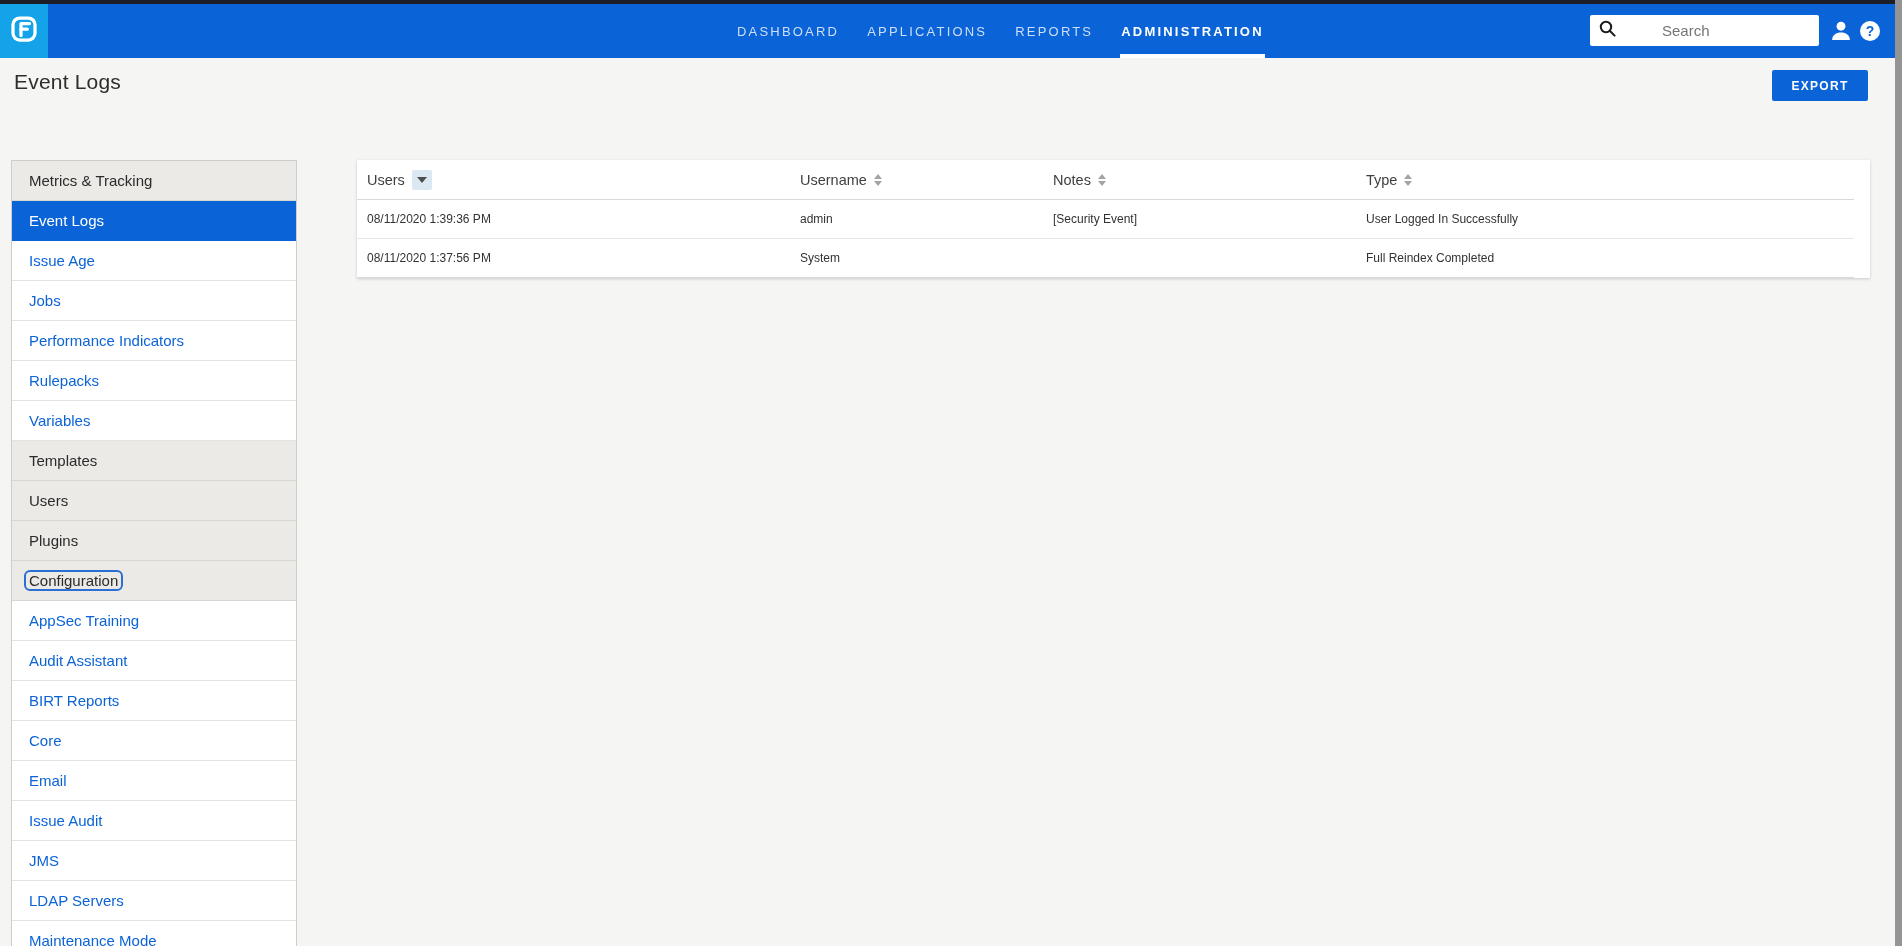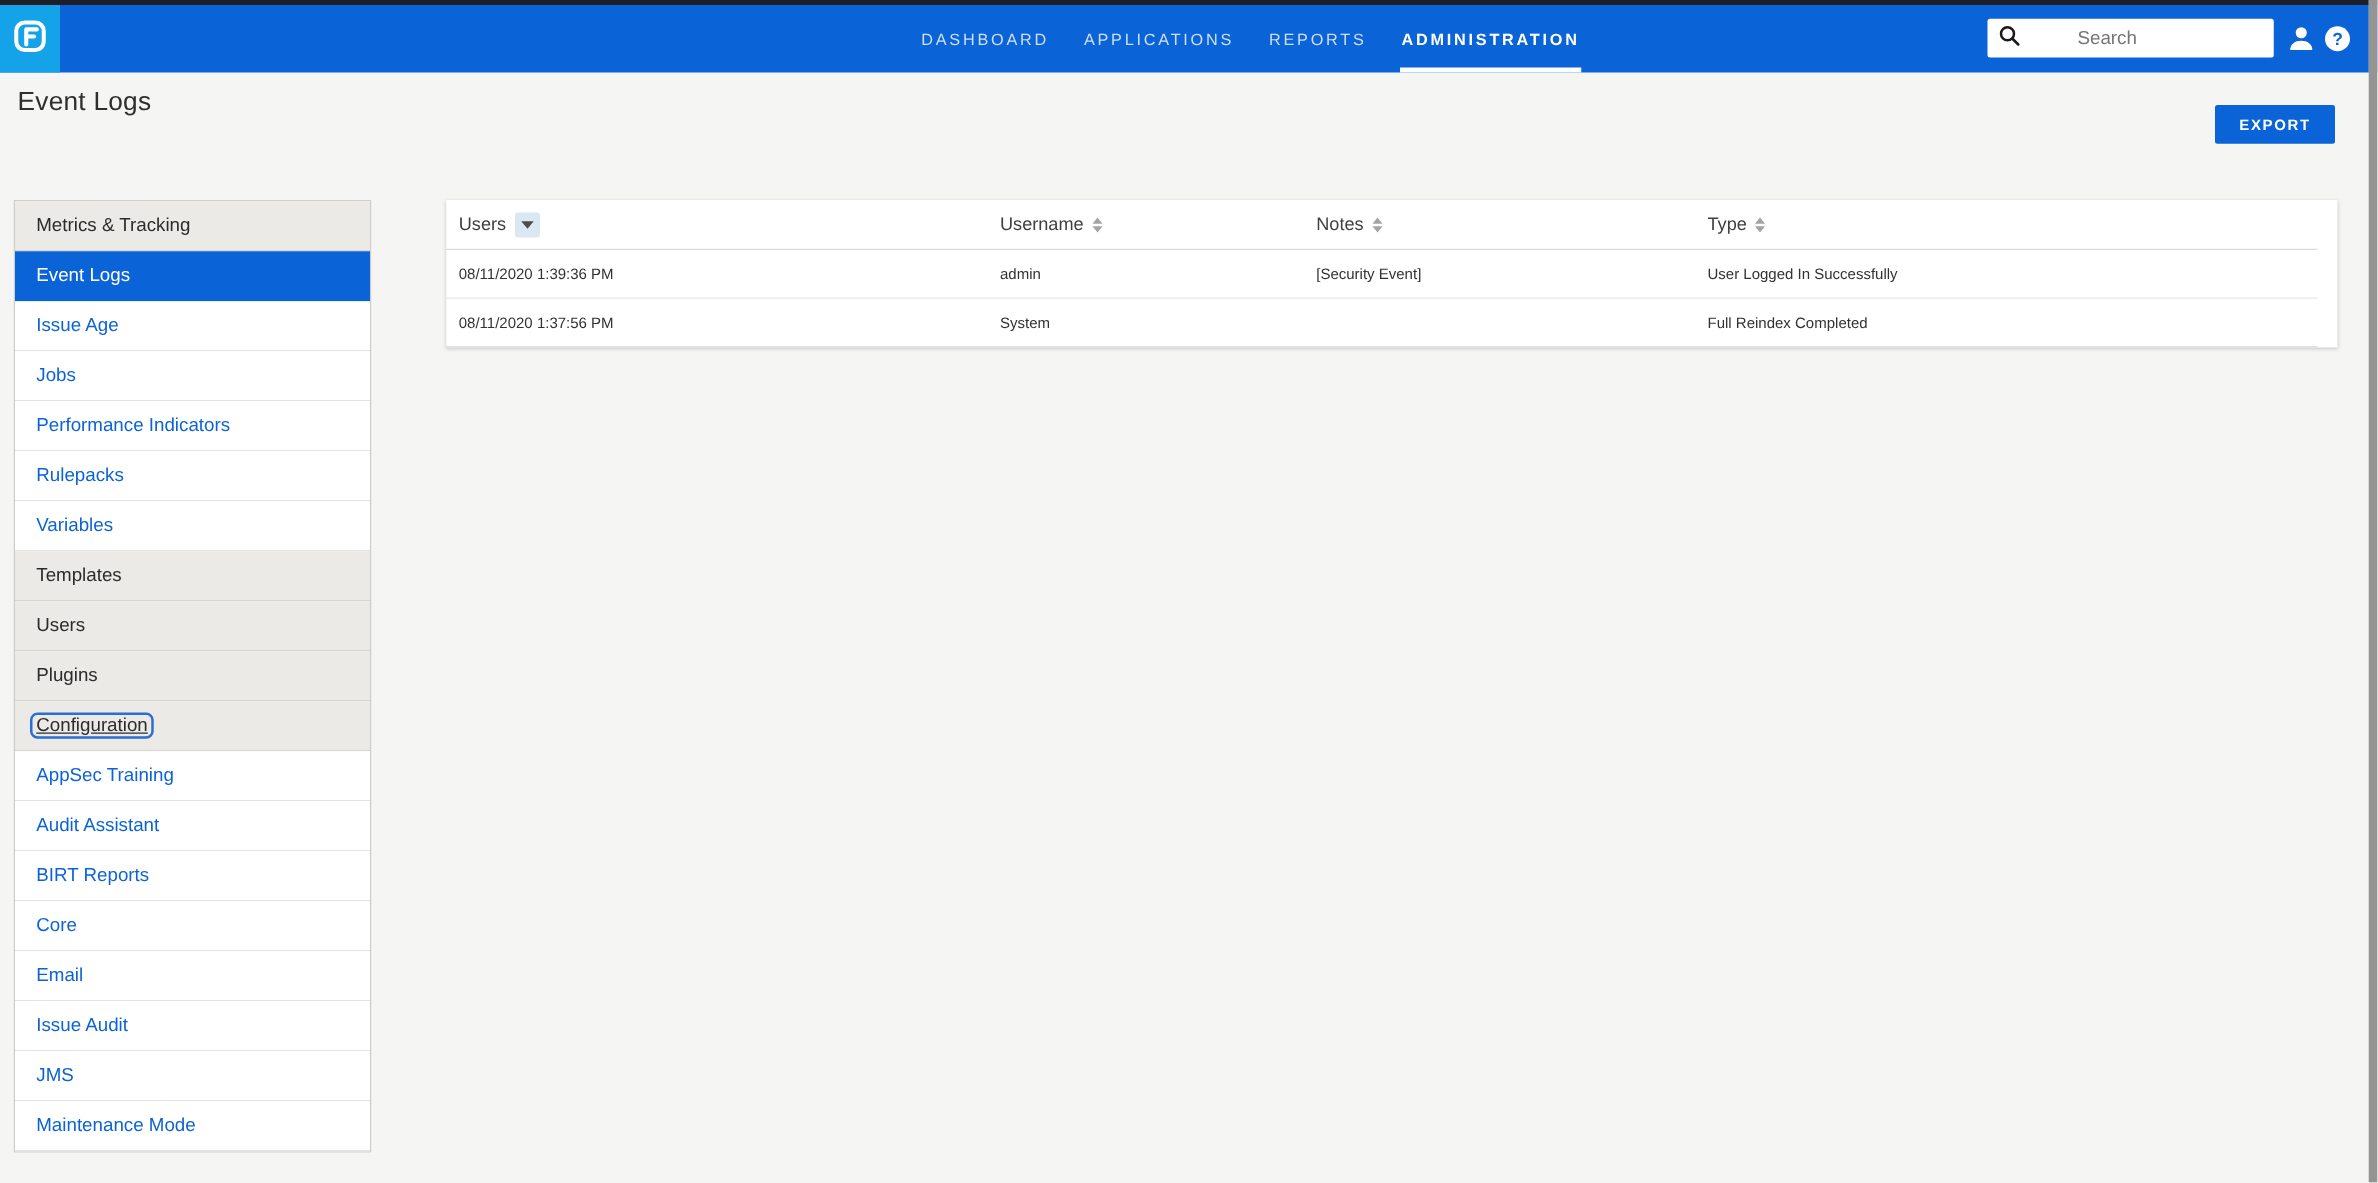--- a/index.html
+++ b/index.html
@@ -30,32 +30,32 @@
     font-family:"Liberation Sans", sans-serif; background:transparent; }
   .search-box input::placeholder { color:#757575; }
 
   .user-btn { position:absolute; left:1828px; top:14px; width:26px; height:26px; cursor:pointer; }
   .help-btn { position:absolute; left:1860px; top:17px; width:20px; height:20px; background:#ffffff;
     border-radius:50%; color:#0a64d8; font-size:14px; font-weight:700; display:flex; align-items:center;
     justify-content:center; cursor:pointer; line-height:1; }
 
   
   .page-title { position:absolute; left:14px; top:70px; font-size:21px; color:#2e2e2e; letter-spacing:.2px; }
-  .export-btn { position:absolute; left:1772px; top:84px; width:96px; height:31px; background:#0a64d8;
+  .export-btn { position:absolute; left:1772px; top:70px; width:96px; height:31px; background:#0a64d8;
     color:#fff; border:none; border-radius:2px; font-family:"Liberation Sans", sans-serif;
     font-size:12px; font-weight:700; letter-spacing:1.3px; cursor:pointer; }
 
   
   .sidebar { position:absolute; left:11px; top:160px; width:286px; background:#fff;
     border:1px solid #cfcdc9; }
   .side-row { height:40px; display:flex; align-items:center; padding-left:17px; font-size:15px; cursor:pointer; }
   .side-section { background:#ebeae6; color:#2b2b2b; border-bottom:1px solid #d8d6d1; }
   .side-link { background:#fff; color:#0b63d6; border-bottom:1px solid #e3e3e3; }
   .side-link.selected { background:#0a64d8; color:#fff; border-bottom:1px solid #0a64d8; }
-  .focus-ring { display:inline-block; border:2px solid #2b6fd4; border-radius:6px; padding:0 3px; margin-left:-5px;text-decoration:underline; }
+  .focus-ring { display:inline-block; border:2px solid #2b6fd4; border-radius:6px; padding:0 3px; margin-left:-5px; }
 
   
   .table-panel { position:absolute; left:357px; top:160px; width:1513px; background:#fff;
     box-shadow:0 1px 3px rgba(0,0,0,.18); padding-right:16px; }
   .t-header, .t-row { display:grid; grid-template-columns:443px 253px 313px 1fr; align-items:center; }
   .t-header { height:40px; border-bottom:1px solid #d9d9d9; color:#3f3f3f; font-size:14.5px; }
   .t-row { height:39px; border-bottom:1px solid #e7e7e7; color:#323232; font-size:12px; }
   .t-row:last-child { border-bottom:1px solid #d9d9d9; }
   .cell:first-child, .hcell:first-child { padding-left:10px; }
   .hcell { display:flex; align-items:center; cursor:pointer; }
@@ -135,20 +135,21 @@
   <div class="side-row side-section">
     <span class="focus-ring">Configuration</span>
   </div>
   <div class="side-row side-link">AppSec Training</div>
   <div class="side-row side-link">Audit Assistant</div>
   <div class="side-row side-link">BIRT Reports</div>
   <div class="side-row side-link">Core</div>
   <div class="side-row side-link">Email</div>
   <div class="side-row side-link">Issue Audit</div>
   <div class="side-row side-link">JMS</div>
+  <div class="side-row side-link">LDAP Servers</div>
   <div class="side-row side-link">Maintenance Mode</div>
 </div>
 
 <div class="table-panel">
   <div class="t-header">
     <div class="hcell">
       <span>Users</span>
       <span class="date-sort-box">
           <span class="tri-down-dark"></span>
         </span>

